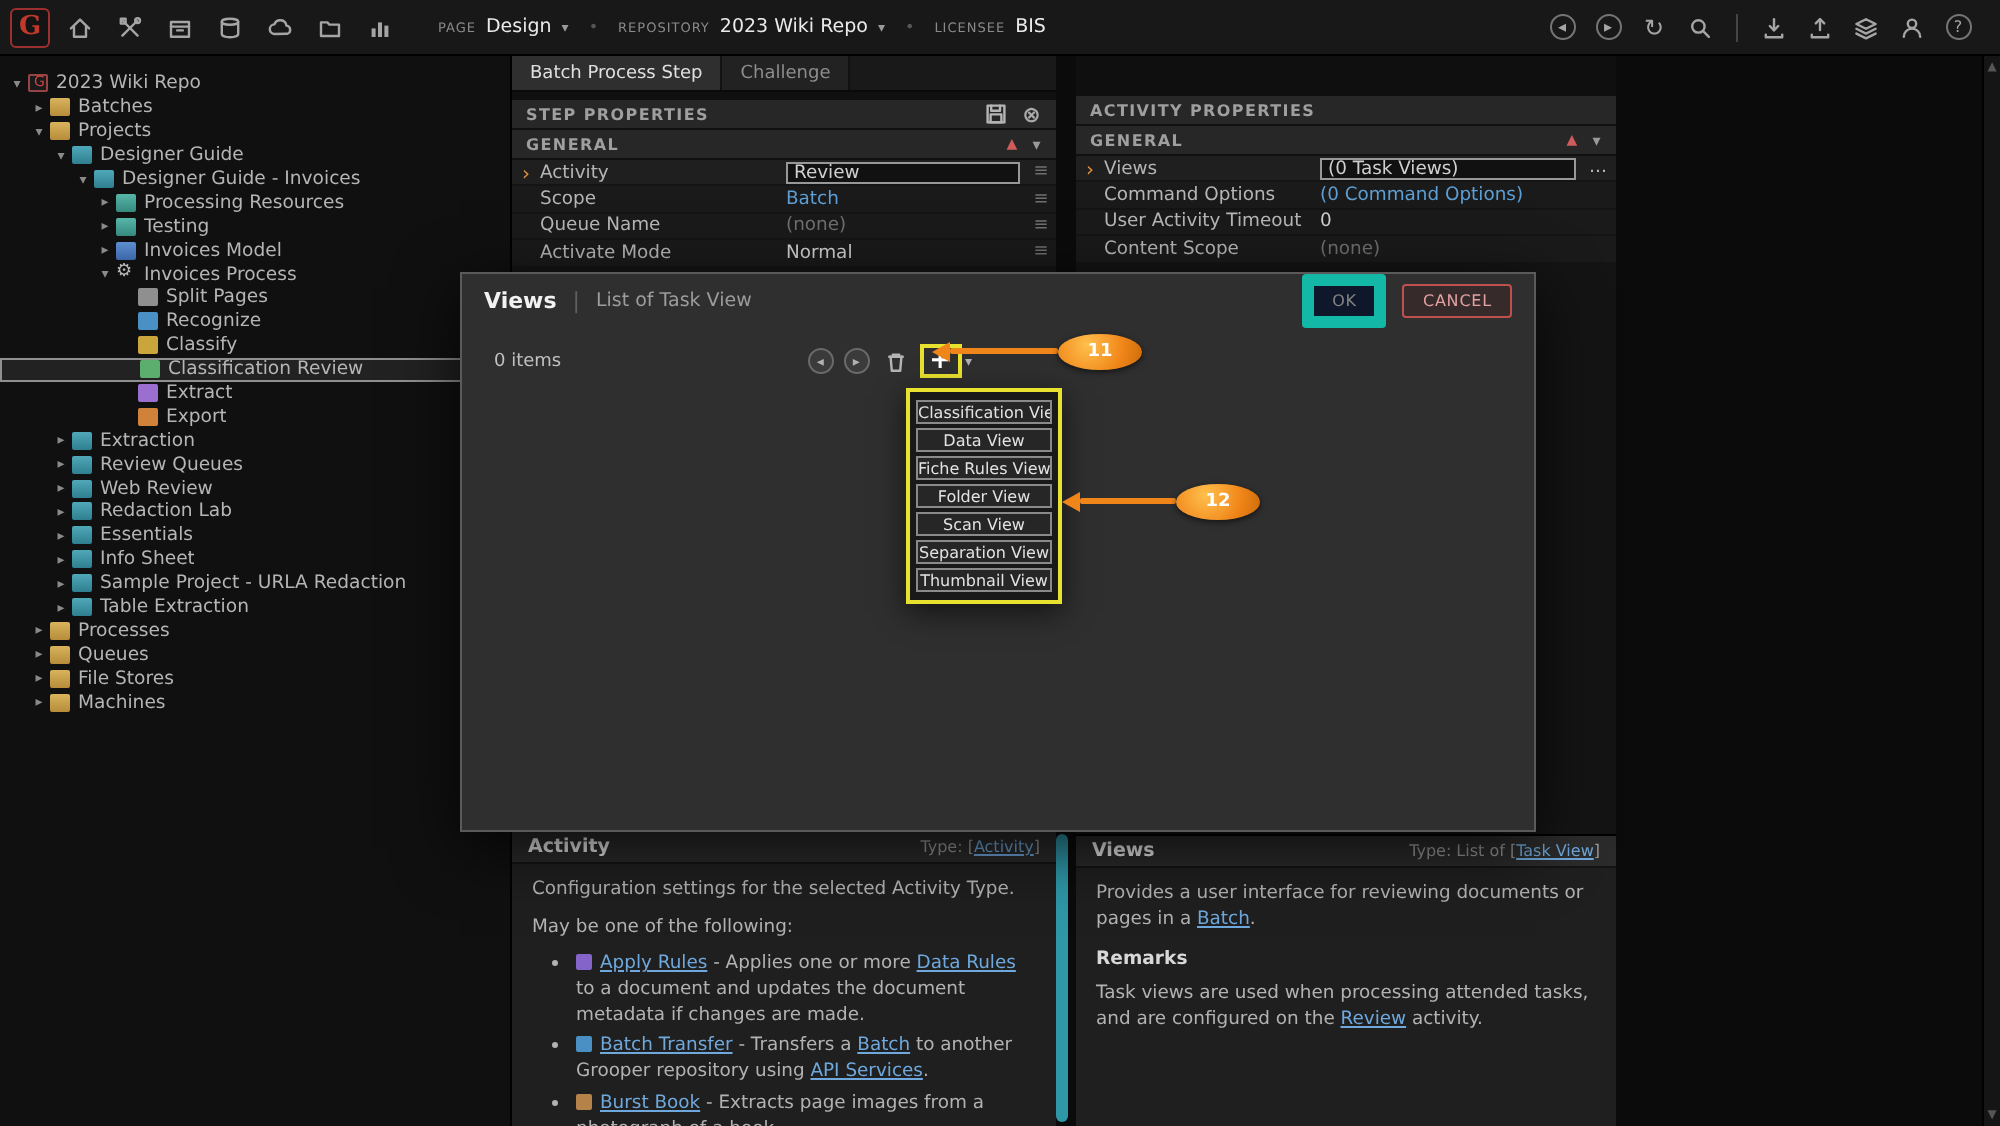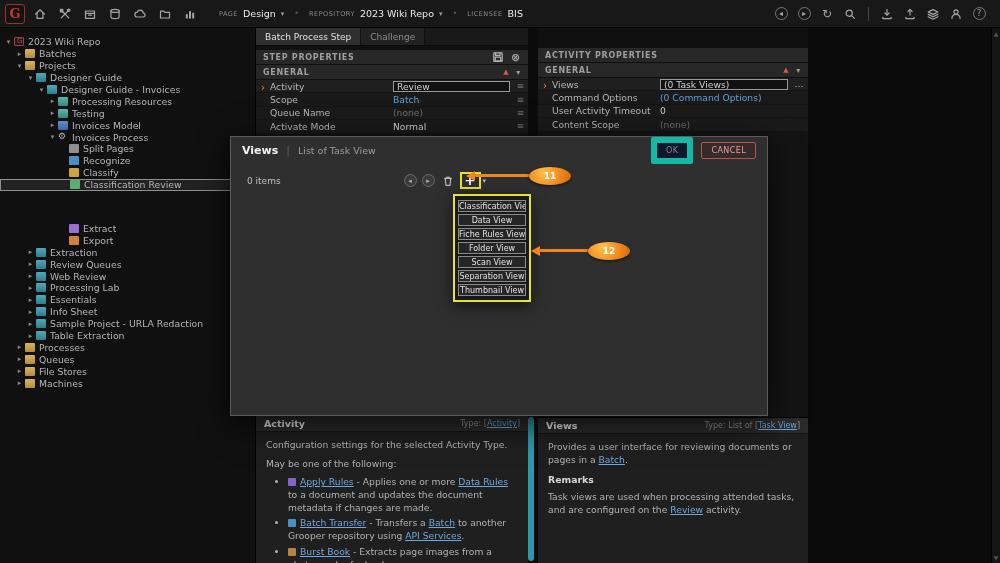--- a/index.html
+++ b/index.html
@@ -292,21 +292,21 @@
       <div class="tree-row" style="padding-left: 59px;">
         <span class="tgl"></span>
         <span class="nicon step-classify"></span>
         <span class="nlabel">Classify</span>
       </div>
       <div class="tree-row selected" style="padding-left: 59px;">
         <span class="tgl"></span>
         <span class="nicon step-review"></span>
         <span class="nlabel">Classification Review</span>
       </div>
-      <div class="tree-row" style="padding-left: 59px; margin-top: 32px;">
+      <div class="tree-row" style="padding-left: 59px;">
         <span class="tgl"></span>
         <span class="nicon step-extract"></span>
         <span class="nlabel">Extract</span>
       </div>
       <div class="tree-row" style="padding-left: 59px;">
         <span class="tgl"></span>
         <span class="nicon step-export"></span>
         <span class="nlabel">Export</span>
       </div>
       <div class="tree-row" style="padding-left: 26px;">
@@ -320,21 +320,21 @@
         <span class="nlabel">Review Queues</span>
       </div>
       <div class="tree-row" style="padding-left: 26px;">
         <span class="tgl">▸</span>
         <span class="nicon project"></span>
         <span class="nlabel">Web Review</span>
       </div>
       <div class="tree-row" style="padding-left: 26px;">
         <span class="tgl">▸</span>
         <span class="nicon project"></span>
-        <span class="nlabel">Processing Lab</span>
+        <span class="nlabel">Redaction Lab</span>
       </div>
       <div class="tree-row" style="padding-left: 26px;">
         <span class="tgl">▸</span>
         <span class="nicon project"></span>
         <span class="nlabel">Essentials</span>
       </div>
       <div class="tree-row" style="padding-left: 26px;">
         <span class="tgl">▸</span>
         <span class="nicon project"></span>
         <span class="nlabel">Info Sheet</span>

